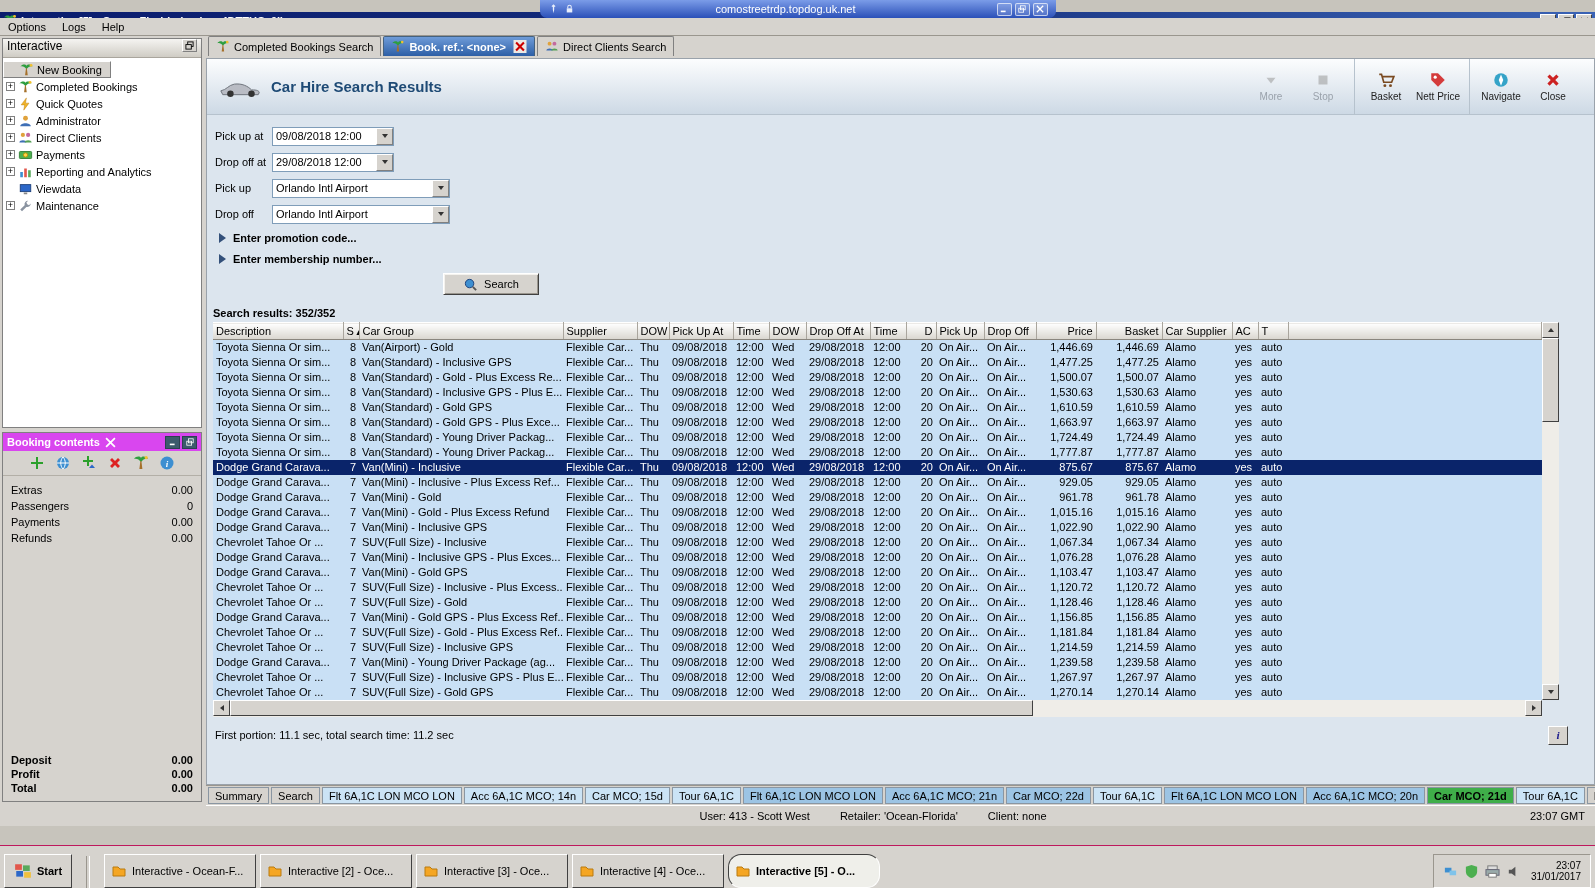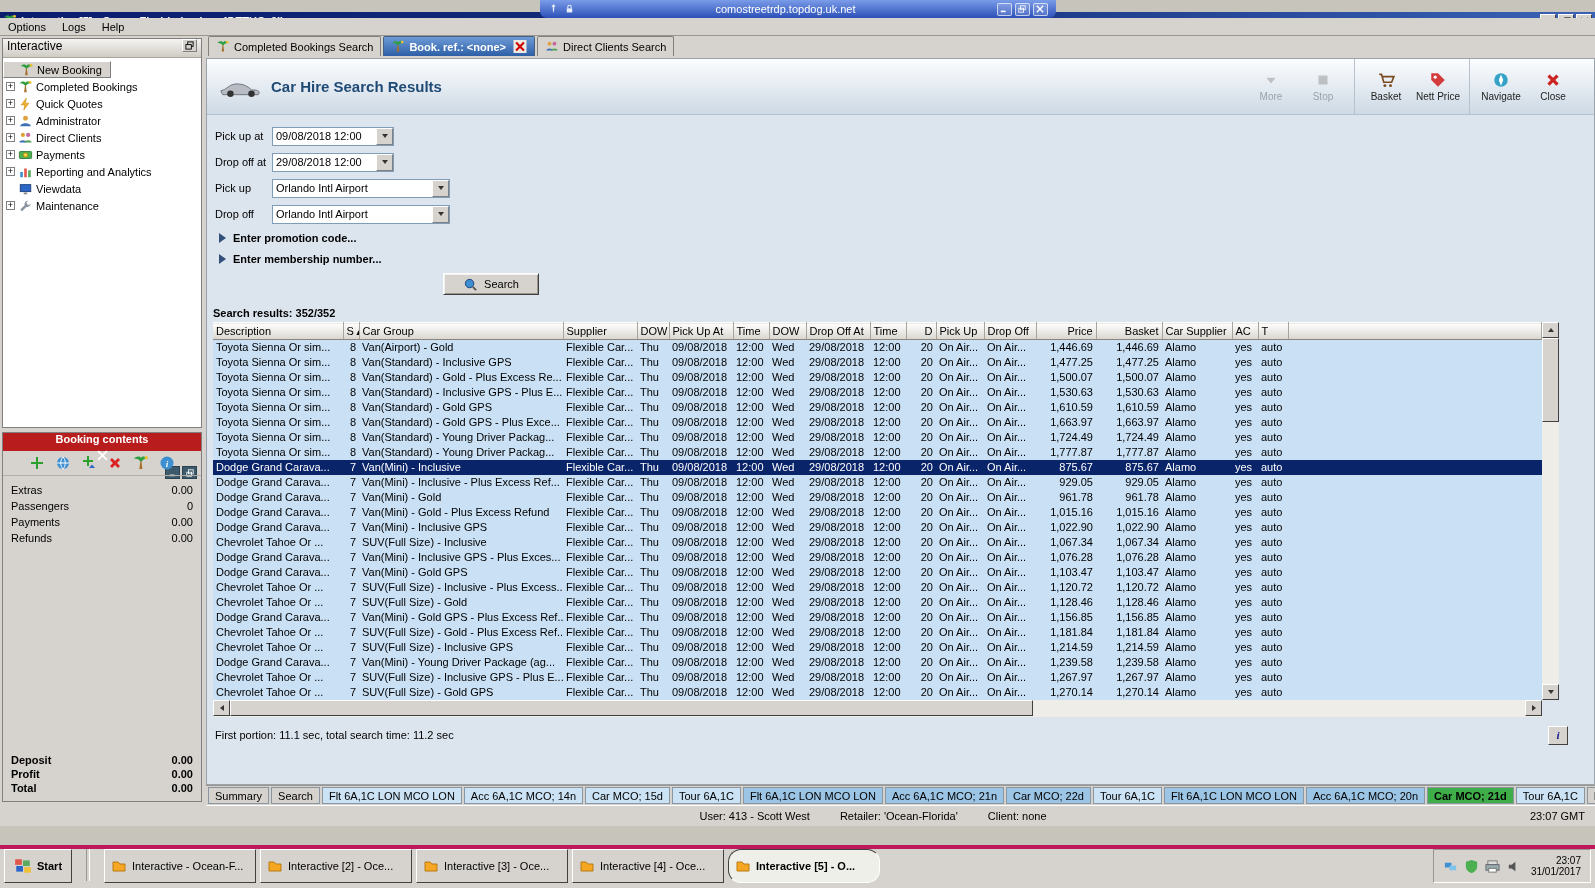--- a/index.html
+++ b/index.html
@@ -33,21 +33,21 @@
   .hdr-btn{margin-left:auto;width:15px;height:13px;background:#d6d3ce;border:1px solid;border-color:#fff #808080 #808080 #fff;display:flex;align-items:center;justify-content:center;box-sizing:border-box;}
   .hdr-btn .icon{width:9px;height:9px;}
   .tree{flex:1;background:#fff;padding-top:3px;overflow:hidden;}
   .tree-item{height:17px;display:flex;align-items:center;padding-left:3px;gap:3px;}
   .tree-item.selected{background:#d6d3ce;border:1px solid;border-color:#fff #808080 #808080 #fff;width:fit-content;padding-right:8px;box-sizing:border-box;}
   .expander-box{width:9px;height:9px;min-width:9px;border:1px solid #808080;background:#fff;font-size:9px;line-height:7px;text-align:center;box-sizing:border-box;}
   .expander-spacer{width:9px;min-width:9px;height:9px;}
   .tree-item .icon{width:15px;height:14px;}
 
   .booking-panel{flex:1;margin-top:4px;border:1px solid #808080;background:#d6d3ce;display:flex;flex-direction:column;box-sizing:border-box;}
-  .booking-header{height:18px;min-height:18px;background:#b91c1c;color:#fff;font-weight:bold;display:flex;align-items:center;gap:5px;padding:0 4px;box-sizing:border-box;flex-direction:column;}
+  .booking-header{height:18px;min-height:18px;background:#d946ef;color:#fff;font-weight:bold;display:flex;align-items:center;gap:5px;padding:0 4px;box-sizing:border-box;}
   .booking-header .icon{width:11px;height:11px;}
   .bh-btns{margin-left:auto;display:flex;gap:2px;}
   .bh-btn{width:15px;height:13px;background:#3c5a6c;border:1px solid #2b4250;display:flex;align-items:center;justify-content:center;box-sizing:border-box;}
   .bh-btn .icon{width:8px;height:8px;}
   .booking-toolbar{height:24px;min-height:24px;display:flex;align-items:center;justify-content:center;gap:10px;border-bottom:1px solid #b3afa7;}
   .bt-btn{display:inline-flex;}
   .booking-toolbar .icon{width:16px;height:16px;}
   .booking-list{padding:6px 8px 0 8px;}
   .b-row{display:flex;justify-content:space-between;height:16px;align-items:center;}
   .booking-fill{flex:1;}
@@ -121,21 +121,21 @@
   
   .bottom-tabs{height:19px;min-height:19px;background:#d6d3ce;display:flex;align-items:center;gap:2px;padding-left:2px;border-top:1px solid #9a968e;overflow:hidden;}
   .btab{height:17px;display:flex;align-items:center;padding:0 6px;border:1px solid #8a96a2;background:#d6d3ce;white-space:nowrap;box-sizing:border-box;}
   .btab.light{background:#cbe3f5;}
   .btab.mid{background:#9cc4e4;}
   .btab.green{background:#3fae49;font-weight:bold;}
   .statusbar{height:20px;min-height:20px;background:#d6d3ce;border-top:1px solid #fff;display:flex;align-items:center;padding:0 10px;}
   .status-center{flex:1;display:flex;justify-content:center;gap:30px;}
 
   
-  .taskbar{position:absolute;left:0;bottom:0;width:100%;height:43px;background:#d6d3ce;border-top:4px solid #be185d;display:flex;align-items:flex-start;padding:0 4px;gap:12px;box-sizing:border-box;}
+  .taskbar{position:absolute;left:0;bottom:0;width:100%;height:43px;background:#d6d3ce;border-top:1px solid #be185d;display:flex;align-items:flex-end;padding:0 4px;gap:12px;box-sizing:border-box;}
   .start-btn{height:34px;display:flex;align-items:center;gap:5px;padding:0 9px;background:#d6d3ce;border:1px solid;border-color:#fff #404040 #404040 #fff;font-weight:bold;box-sizing:border-box;}
   .start-btn .icon{width:18px;height:18px;}
   .tb-divider{width:2px;height:32px;border-left:1px solid #9a968e;border-right:1px solid #fff;margin:0 2px;}
   .task-btn{width:152px;height:34px;display:flex;align-items:center;gap:5px;padding:0 6px;background:#d6d3ce;border:1px solid;border-color:#fff #404040 #404040 #fff;overflow:hidden;white-space:nowrap;box-sizing:border-box;}
   .task-btn .icon{width:16px;height:16px;}
   .task-btn.active{background:#efefea;border-color:#404040 #fff #fff #404040;font-weight:bold;border-radius:13px;}
   .tray{margin-left:auto;height:34px;display:flex;align-items:center;gap:6px;border:1px solid;border-color:#9a968e #fff #fff #9a968e;padding:0 9px;box-sizing:border-box;}
   .tray .icon{width:15px;height:15px;}
   .tray-clock{text-align:right;font-size:10px;line-height:11px;margin-left:4px;}
 </style>

